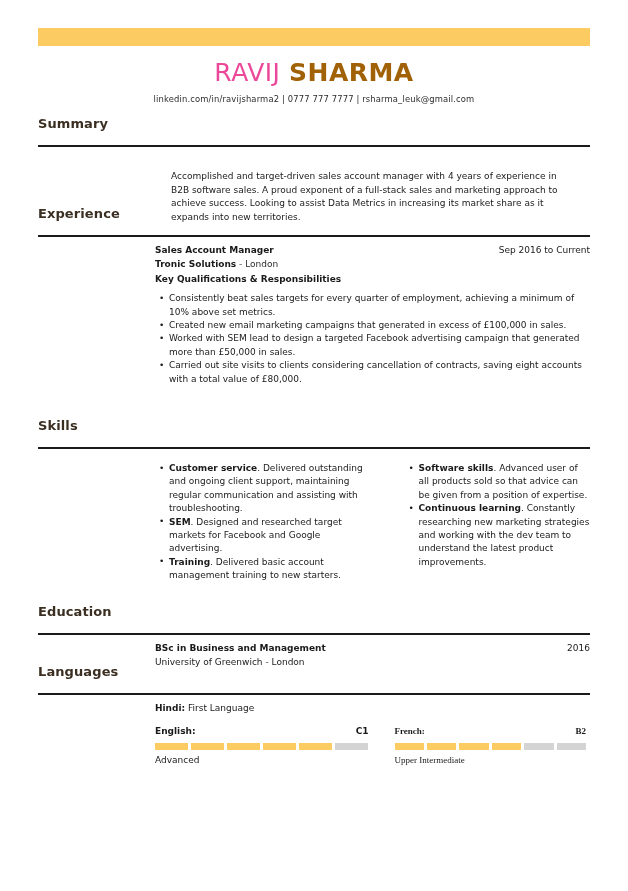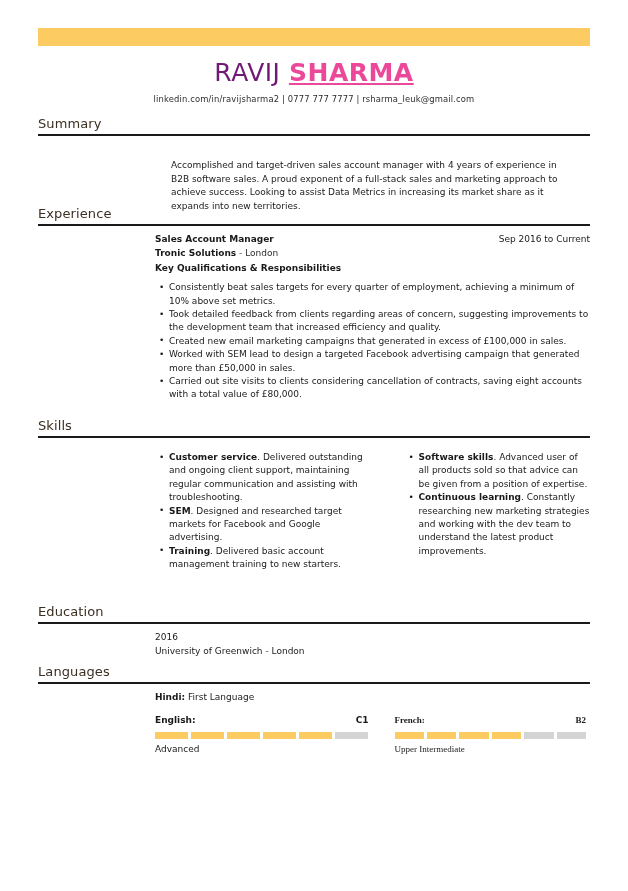--- a/index.html
+++ b/index.html
@@ -41,47 +41,46 @@
     width: 628px;
     text-align: center;
   }
   .name {
     font-size: 25px;
     letter-spacing: 0.5px;
     line-height: 30px;
     font-weight: 400;
   }
   .name .first {
-    color: #701a75;
+    color: #ec4899;
     font-weight: 400;
   }
   .name .last {
-    color: #ec4899;
-    font-weight: 700;
-    text-decoration: underline;
+    color: #a16207;
+    font-weight: 700;
   }
   .contact {
     margin-top: 6px;
     font-size: 8.4px;
     color: #2b2b2b;
     letter-spacing: 0.15px;
   }
 
   
   .section {
     position: absolute;
     left: 38px;
     width: 552px;
   }
   .sec-head {
     font-size: 13px;
-    font-weight: 400;
+    font-weight: 700;
     color: #3b2f22;
     letter-spacing: 0.1px;
-    padding-bottom: 2px;
+    padding-bottom: 13px;
     border-bottom: 2px solid #1a1a1a;
     line-height: 16px;
   }
   .sec-body {
     margin-left: 117px;
     padding-top: 7px;
     font-size: 9px;
     line-height: 13.4px;
     color: #1a1a1a;
   }
@@ -254,21 +253,20 @@
           <span class="job-date">Sep 2016 to Current</span>
         </div>
         <div class="job-org">
           <span class="org">Tronic Solutions</span>
           <span class="sep">-</span>
           <span class="loc">London</span>
         </div>
         <div class="job-sub">Key Qualifications &amp; Responsibilities</div>
         <ul class="bullets">
           <li>Consistently beat sales targets for every quarter of employment, achieving a minimum of 10% above set metrics.</li>
-          <li>Took detailed feedback from clients regarding areas of concern, suggesting improvements to the development team that increased efficiency and quality.</li>
           <li>Created new email marketing campaigns that generated in excess of £100,000 in sales.</li>
           <li>Worked with SEM lead to design a targeted Facebook advertising campaign that generated more than £50,000 in sales.</li>
           <li>Carried out site visits to clients considering cancellation of contracts, saving eight accounts with a total value of £80,000.</li>
         </ul>
       </div>
     </div>
   </div>
 
   <div class="section" style="top:418px;">
     <div class="sec-head">Skills</div>
@@ -289,20 +287,21 @@
         </div>
       </div>
     </div>
   </div>
 
   <div class="section" style="top:604px;">
     <div class="sec-head">Education</div>
     <div class="sec-body">
       <div>
         <div class="entry-row">
+          <span class="edu-deg">BSc in Business and Management</span>
           <span class="edu-year">2016</span>
         </div>
         <div class="edu-school">
           <span>University of Greenwich</span>
           <span class="sep">-</span>
           <span>London</span>
         </div>
       </div>
     </div>
   </div>

